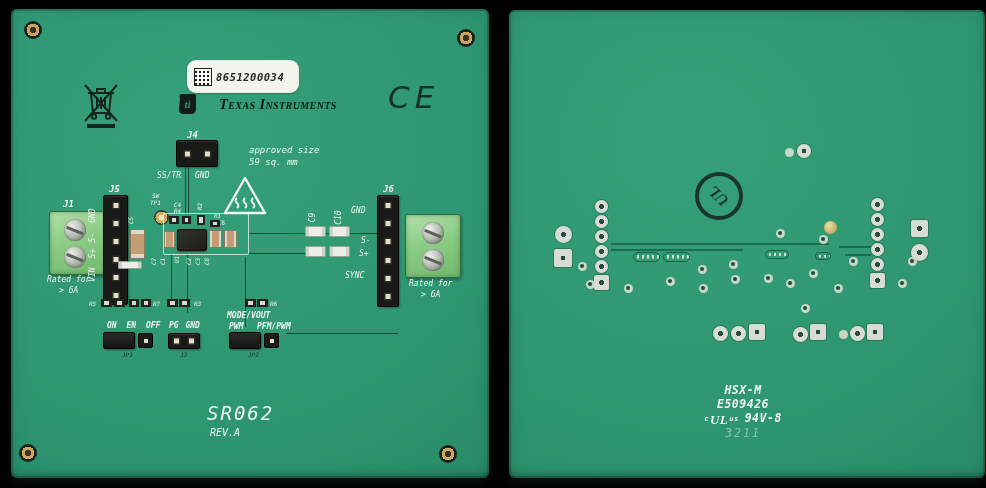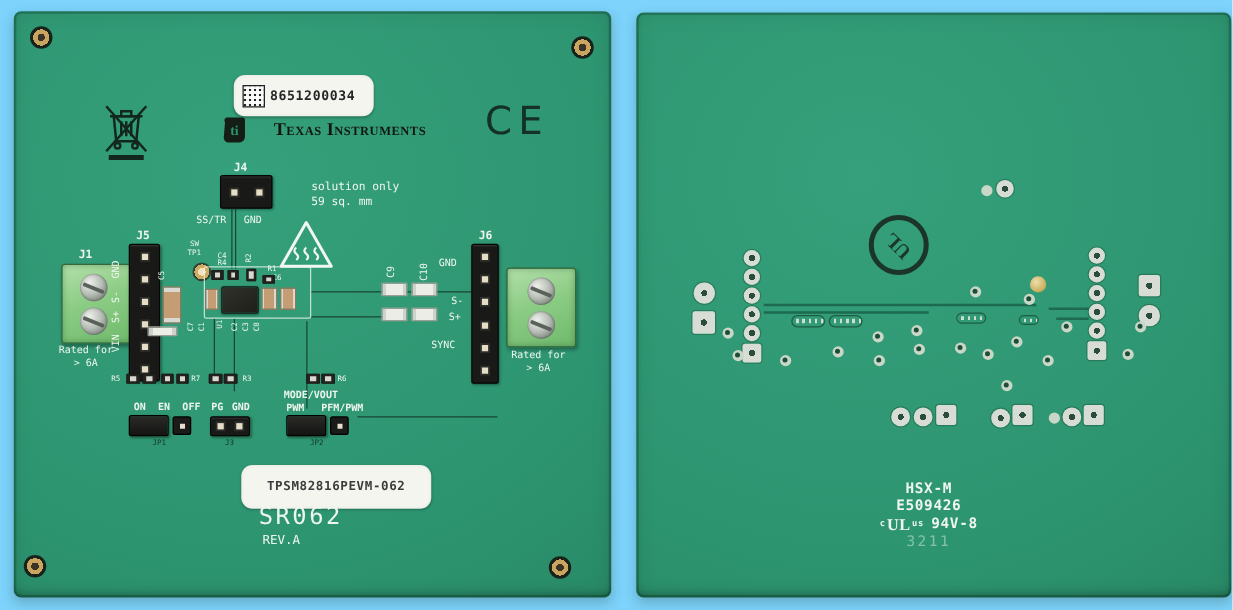--- a/index.html
+++ b/index.html
@@ -1,17 +1,17 @@
 <!DOCTYPE html>
 <html><head>
 <meta charset="utf-8">
 <style>
   * { margin:0; padding:0; box-sizing:border-box; }
   html,body { width:986px; height:488px; background:#ffffff; font-family:"Liberation Sans", sans-serif; overflow:hidden; }
-  .stage { position:relative; width:986px; height:488px; background:#7dd3fc; }
+  .stage { position:relative; width:986px; height:488px; background:#000000;font-style:italic; }
 
   .board { position:absolute; border-radius:6px;
     background:radial-gradient(130% 120% at 38% 28%, #35a07b 0%, #2d9470 55%, #24805e 100%);
     box-shadow:0 4px 9px rgba(40,70,55,.28), inset 0 0 0 2px rgba(8,40,28,.28), inset 0 -5px 8px -3px rgba(0,0,0,.3), inset 0 0 18px rgba(0,0,0,.10); }
   .front { left:11px; top:9px; width:478px; height:469px; }
   .back  { left:509px; top:10px; width:476px; height:468px; }
 
   .abs { position:absolute; }
   .silk { position:absolute; color:#eef6ee; font-family:"DejaVu Sans Mono", monospace; font-size:8px; line-height:1.15; white-space:nowrap; }
   .silk.b { font-weight:bold; }
@@ -122,21 +122,21 @@
     <div class="silk b" style="left:176px;top:121px;font-size:9px;">J4</div>
     <div class="hdr" style="left:165px;top:131px;width:42px;height:27px;">
       <div class="pinrow">
           <span class="pin"></span>
           <span class="pin"></span>
         </div>
     </div>
     <div class="silk" style="left:146px;top:162px;">SS/TR</div>
     <div class="silk" style="left:184px;top:162px;">GND</div>
 
-    <div class="silk" style="left:238px;top:136px;font-size:9px;">solution only</div>
+    <div class="silk" style="left:238px;top:136px;font-size:9px;">approved size</div>
     <div class="silk" style="left:238px;top:148px;font-size:9px;">59 sq. mm</div>
 
     <svg class="abs" style="left:211px;top:166px;" width="46" height="42" viewBox="0 0 46 42">
       <path d="M23,3 L43,38 L3,38 Z" fill="none" stroke="#f0f6f0" stroke-width="2.4" stroke-linejoin="round"></path>
       <g stroke="#f0f6f0" stroke-width="1.8" fill="none">
         <path d="M15,33 q3,-2.5 0,-5 q-3,-2.5 0,-5"></path>
         <path d="M23,33 q3,-2.5 0,-5 q-3,-2.5 0,-5"></path>
         <path d="M31,33 q3,-2.5 0,-5 q-3,-2.5 0,-5"></path>
       </g>
     </svg>
@@ -261,23 +261,20 @@
     </div>
     <div class="darkp tiny" style="left:169px;top:342px;">J3</div>
 
     <div class="silk b" style="left:216px;top:302px;">MODE/VOUT</div>
     <div class="silk b" style="left:218px;top:313px;">PWM</div>
     <div class="silk b" style="left:246px;top:313px;">PFM/PWM</div>
     <div class="jcap" style="left:218px;top:323px;width:32px;height:17px;"></div>
     <div class="jpin" style="left:253px;top:324px;"></div>
     <div class="darkp tiny" style="left:237px;top:342px;">JP2</div>
 
-    <div class="sticker" style="left:182px;top:363px;width:152px;height:35px;justify-content:center;">
-      <span class="stktxt" style="font-size:10px;font-weight:600;color:#3c3c3c;">TPSM82816PEVM-062</span>
-    </div>
 
     <div class="silk" style="left:196px;top:394px;font-size:19px;letter-spacing:2px;">SR062</div>
     <div class="silk" style="left:199px;top:418px;font-size:10px;">REV.A</div>
 
   </div>
 
   <div class="board back">
 
     <div class="ulstamp" style="left:186px;top:162px;">
       <span>UL</span>

